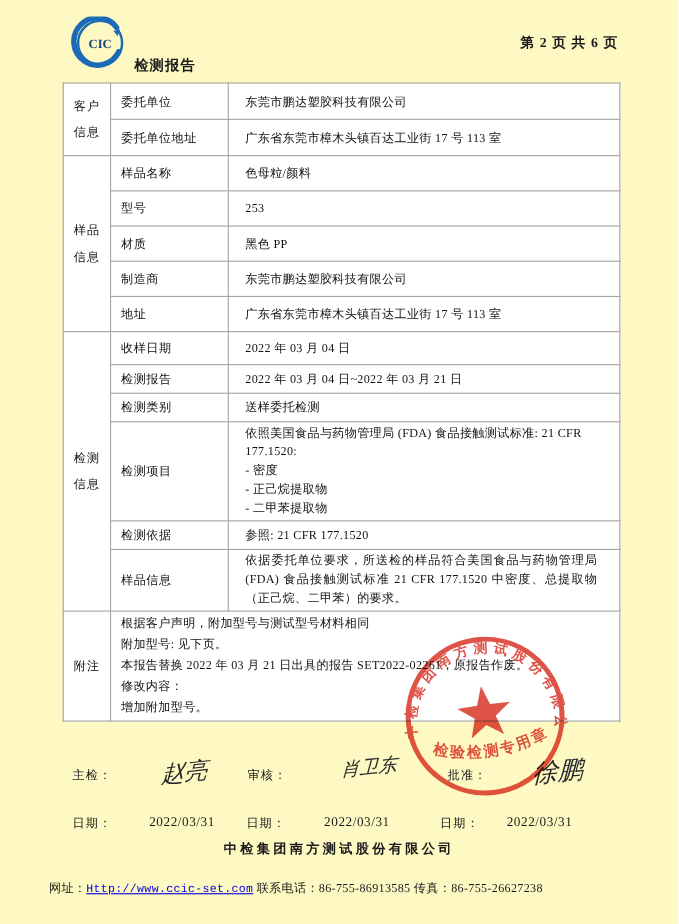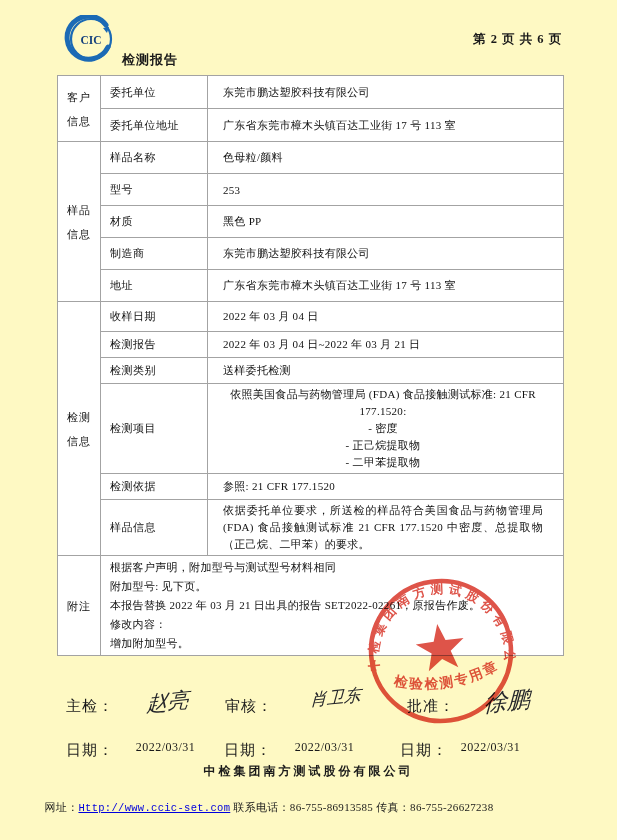--- a/index.html
+++ b/index.html
@@ -25,27 +25,27 @@
     border:1px solid #a3a3a3;
     font-size:11px;color:#111;
     vertical-align:middle;
     background:#fff;
   }
   td.group{text-align:center;padding:0 8px;}
   .group-inner{line-height:24px;letter-spacing:1px;}
   .group-inner.narrow{width:25px;margin:0 auto;word-break:break-all;}
   td.flabel{padding:0 4px 0 9px;letter-spacing:0.5px;}
   td.fvalue{padding:2px 20px 2px 15px;letter-spacing:0.3px;}
-  .vlines div{line-height:17px;text-align:center;}
+  .vlines div{line-height:17px;}
   .conclusion{line-height:17px;text-align:justify;}
   .note-lines div{line-height:19px;}
   .h33{height:33px}.h32{height:32px}.h30{height:30px}.h26{height:26px}
   .h88{height:88px}.h49{height:49px}.h95{height:95px}
   
-  .sig-label{position:absolute;font-size:15px;letter-spacing:1px;}
+  .sig-label{position:absolute;font-size:11px;letter-spacing:1px;}
   .sig-name{
     position:absolute;text-align:center;
     font-size:21px;font-style:italic;
     color:#26272b;
     transform:rotate(-6deg) skewX(-8deg);
     font-family:"DejaVu Serif","Liberation Serif",serif;
     white-space:nowrap;
   }
   .sig-date{position:absolute;font-size:12px;text-align:center;letter-spacing:0.5px;}
   

